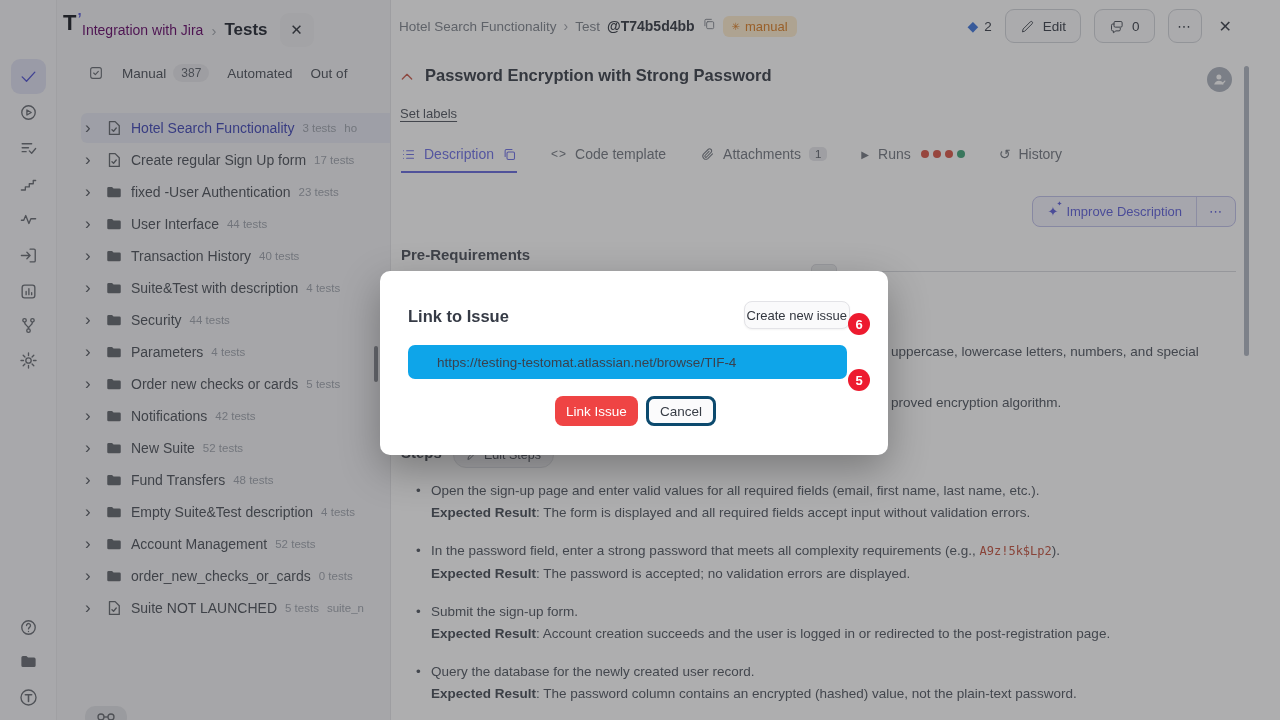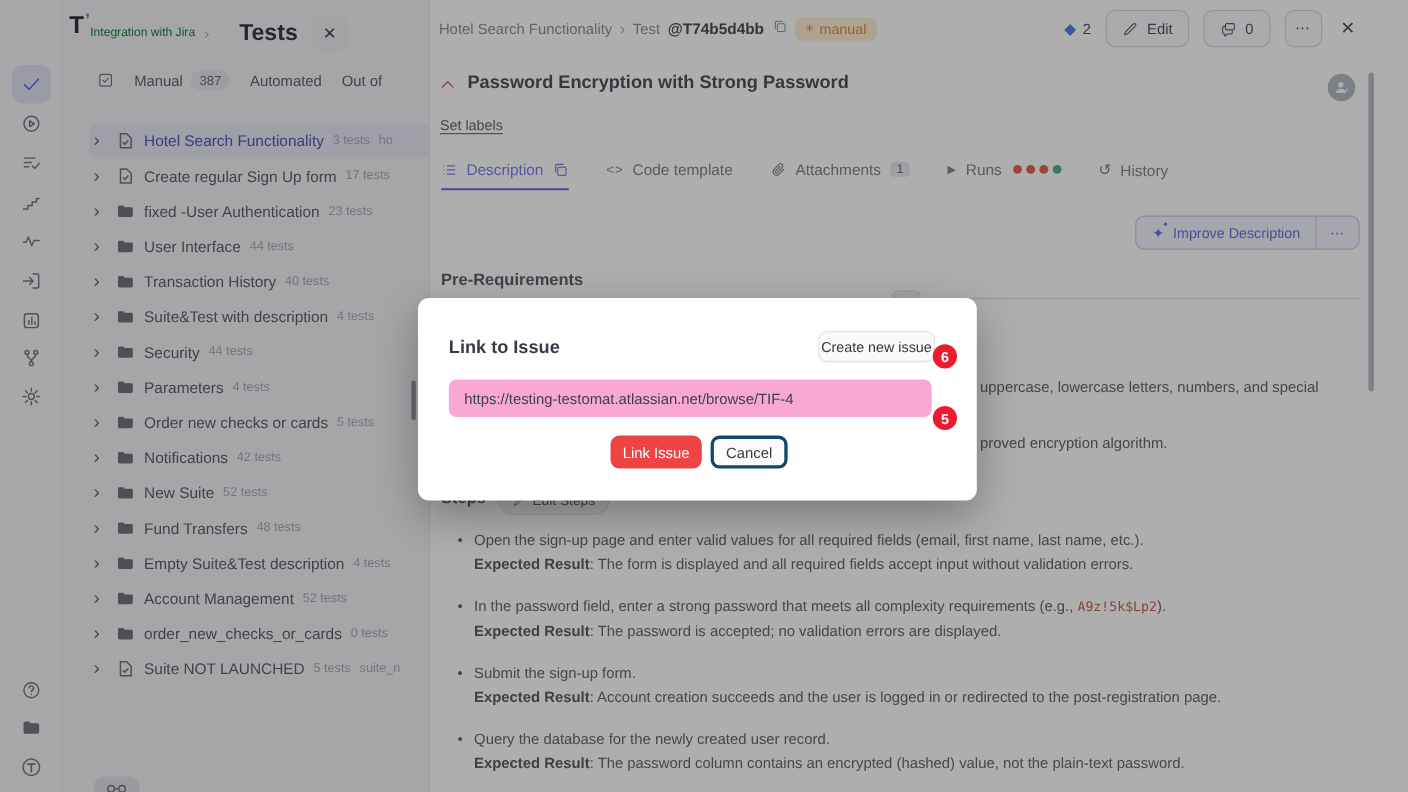--- a/index.html
+++ b/index.html
@@ -10,23 +10,23 @@
   .rail{position:absolute;left:0;top:0;width:57px;height:720px;background:#f7f7f9;border-right:1px solid #ebebee;}
   .ric{position:absolute;left:11px;width:35px;height:35px;display:flex;align-items:center;justify-content:center;border-radius:9px;color:#73777e;}
   .ric svg{width:19px;height:19px;stroke:currentColor;fill:none;stroke-width:1.7;stroke-linecap:round;stroke-linejoin:round;}
   .ric.active{background:#e2e3f4;color:#5f62d6;}
   .ric .fill{fill:currentColor;stroke:none;}
   
   .tree{position:absolute;left:57px;top:0;width:333px;height:720px;background:#f4f4f6;overflow:hidden;}
   .logo{position:absolute;left:6px;top:10px;font-size:22px;font-weight:bold;color:#2c2f36;}
   .logo i{font-style:normal;color:#6467e2;font-size:15px;position:relative;top:-7px;left:1px;}
   .t-header{position:absolute;left:25px;top:13px;display:flex;align-items:center;gap:8px;white-space:nowrap;}
-  .t-project{font-size:11px;color:#15803d;}
+  .t-project{font-size:14px;color:#701a75;}
   .t-sep{font-size:15px;color:#a7abb2;}
-  .t-section{font-size:21px;font-weight:bold;color:#333842;margin-left:19px;}
+  .t-section{font-size:17px;font-weight:bold;color:#333842;}
   .t-close{width:34px;height:34px;margin-left:4px;border-radius:9px;background:#efeff2;display:flex;align-items:center;justify-content:center;font-size:15px;color:#41454d;}
   .t-tabs{position:absolute;left:31px;top:64px;display:flex;align-items:center;gap:18px;white-space:nowrap;}
   .t-tabs svg{width:16px;height:16px;stroke:#73777e;fill:none;stroke-width:1.7;stroke-linecap:round;stroke-linejoin:round;}
   .t-tab{font-size:13.5px;color:#5b6069;display:flex;align-items:center;gap:7px;}
   .t-count{background:#e8e8ec;border-radius:9px;padding:2px 8px;font-size:12px;color:#6b7078;}
   .rows{position:absolute;left:24px;top:113px;right:0;}
   .trow{height:30px;margin-bottom:2px;display:flex;align-items:center;gap:8px;border-radius:6px 0 0 6px;padding-left:4px;white-space:nowrap;overflow:hidden;}
   .trow.sel{background:#e7e9f3;}
   .chev{font-size:17px;line-height:14px;color:#62666e;width:12px;}
   .ticon{width:18px;height:18px;color:#6e7278;flex:0 0 18px;}
@@ -86,22 +86,22 @@
   .step b{color:#565c65;}
   .main-scroll{position:absolute;left:853px;top:66px;width:5px;height:290px;border-radius:3px;background:#b7bcc6;}
   
   .overlay{position:absolute;inset:0;background:rgba(8,9,12,0.33);z-index:40;}
   
   .modal{position:absolute;left:380px;top:271px;width:508px;height:184px;background:#ffffff;border-radius:10px;
          box-shadow:0 14px 40px rgba(0,0,0,0.30);z-index:50;}
   .m-title{position:absolute;left:28px;top:36px;font-size:16.5px;color:#363b46;margin:0;font-weight:bold;}
   .m-create{position:absolute;right:38px;top:30px;height:28px;padding:0 2px;border:1px solid #e3e3e7;border-radius:8px;
             background:#fafafb;font-size:13px;color:#32363e;box-shadow:0 1px 2px rgba(0,0,0,0.05);}
-  .m-input{position:absolute;left:28px;top:74px;width:439px;height:34px;border:none;border-radius:7px;background:#f9a8d4;
-           padding:0 14px;font-size:13.5px;color:#3a414e;font-family:"Liberation Sans","DejaVu Sans",sans-serif;outline:none;}
+  .m-input{position:absolute;left:28px;top:74px;width:439px;height:34px;border:none;border-radius:7px;background:#0ea5e9;
+           padding:0 29px;font-size:13.5px;color:#3a414e;font-family:"Liberation Sans","DejaVu Sans",sans-serif;outline:none;}
   .m-link{position:absolute;left:175px;top:125px;width:83px;height:30px;border:none;border-radius:8px;background:#ef4444;
           color:#ffffff;font-size:13.5px;font-weight:normal;}
   .m-cancel{position:absolute;left:266px;top:125px;width:70px;height:30px;border:3px solid #0c4a6e;border-radius:8px;
             background:#fbfbfc;color:#383d46;font-size:13.5px;}
   .rbadge{position:absolute;width:22px;height:22px;border-radius:50%;background:#ed1b2f;color:#ffffff;font-size:13px;
           font-weight:bold;display:flex;align-items:center;justify-content:center;z-index:60;}
   .rb-top{left:468px;top:42px;}
   .rb-bottom{left:468px;top:98px;}
   button{font-family:"Liberation Sans","DejaVu Sans",sans-serif;cursor:pointer;}
 </style>

